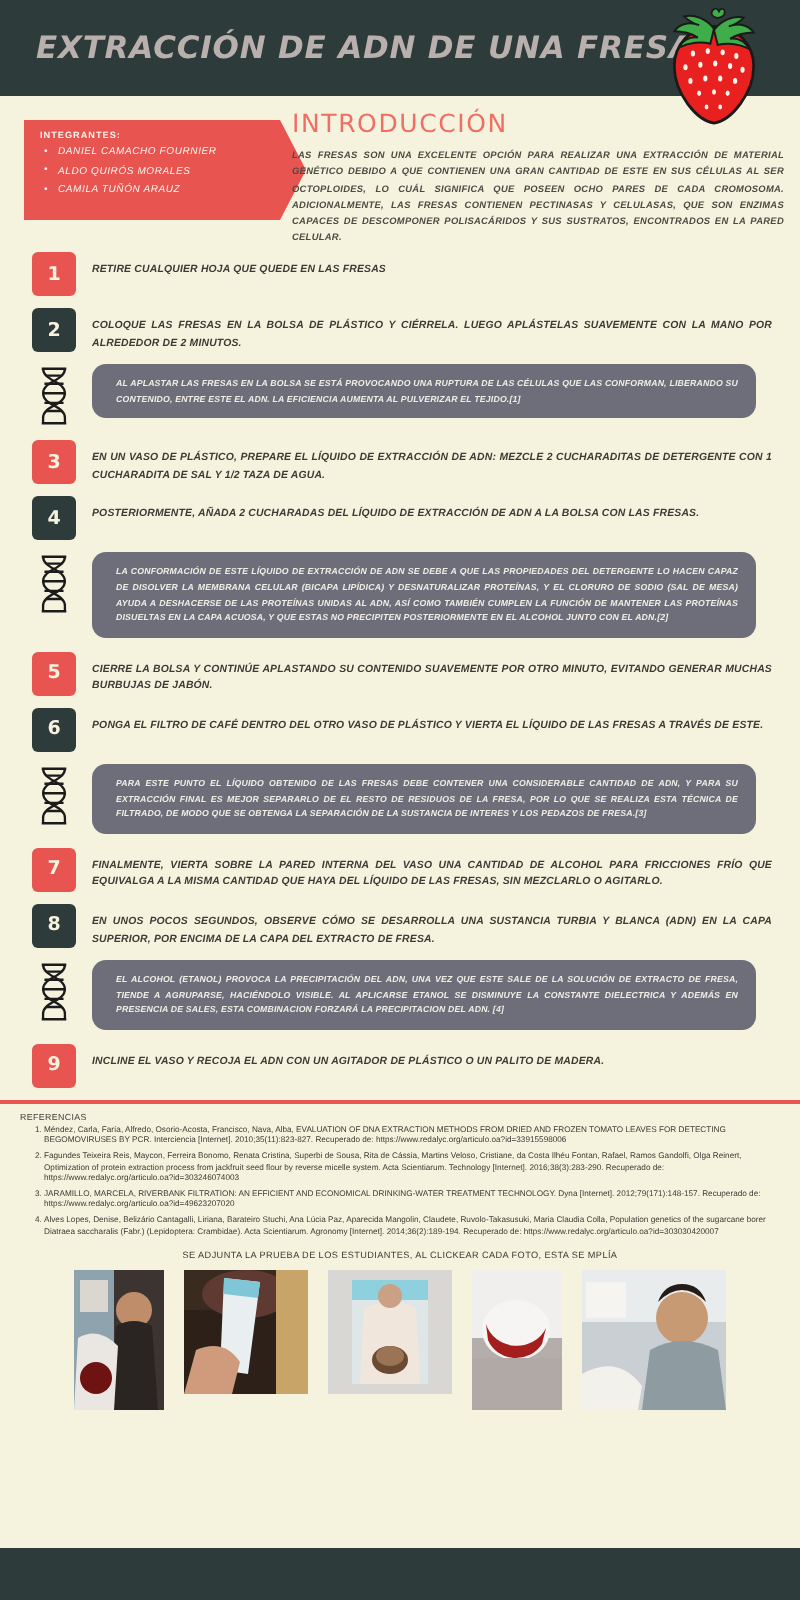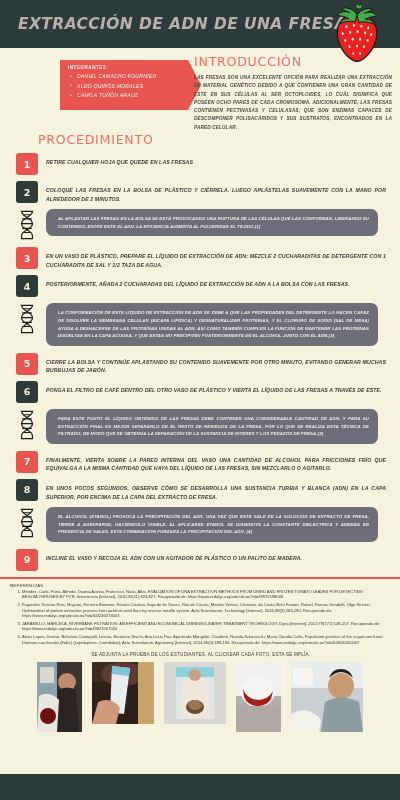--- a/index.html
+++ b/index.html
@@ -29,21 +29,20 @@
   .strawberry {
     position: absolute; right: 10px; top: 2px;
     width: 66px; height: 62px;
   }
 
   
   .intro-wrap {
     position: relative;
     height: 78px;
     padding-top: 8px;
-    margin-left: 48px;
   }
   .integrantes {
     position: absolute; left: 12px; top: 12px;
     width: 128px; height: 50px;
     background: #e8544f;
     color: #fdf4ef;
     padding: 5px 6px 4px 8px;
   }
   .integrantes:after {
     content: ""; position: absolute; right: -13px; top: 0;
@@ -187,21 +186,20 @@
         <li>ALDO QUIRÓS MORALES</li>
         <li>CAMILA TUÑÓN ARAUZ</li>
       </ul>
     </div>
     <div class="intro-col">
       <div class="intro-title">INTRODUCCIÓN</div>
       <div class="intro-body">LAS FRESAS SON UNA EXCELENTE OPCIÓN PARA REALIZAR UNA EXTRACCIÓN DE MATERIAL GENÉTICO DEBIDO A QUE CONTIENEN UNA GRAN CANTIDAD DE ESTE EN SUS CÉLULAS AL SER OCTOPLOIDES, LO CUÁL SIGNIFICA QUE POSEEN OCHO PARES DE CADA CROMOSOMA. ADICIONALMENTE, LAS FRESAS CONTIENEN PECTINASAS Y CELULASAS, QUE SON ENZIMAS CAPACES DE DESCOMPONER POLISACÁRIDOS Y SUS SUSTRATOS, ENCONTRADOS EN LA PARED CELULAR.</div>
     </div>
   </div>
 
-  <div class="proc-title">PROCEDIMIENTO</div>
 
   <div class="steps">
 
     <div class="step">
       <div class="step-num num-red">1</div>
       <div class="step-text">RETIRE CUALQUIER HOJA QUE QUEDE EN LAS FRESAS</div>
     </div>
 
     <div class="step">
       <div class="step-num num-dark">2</div>

